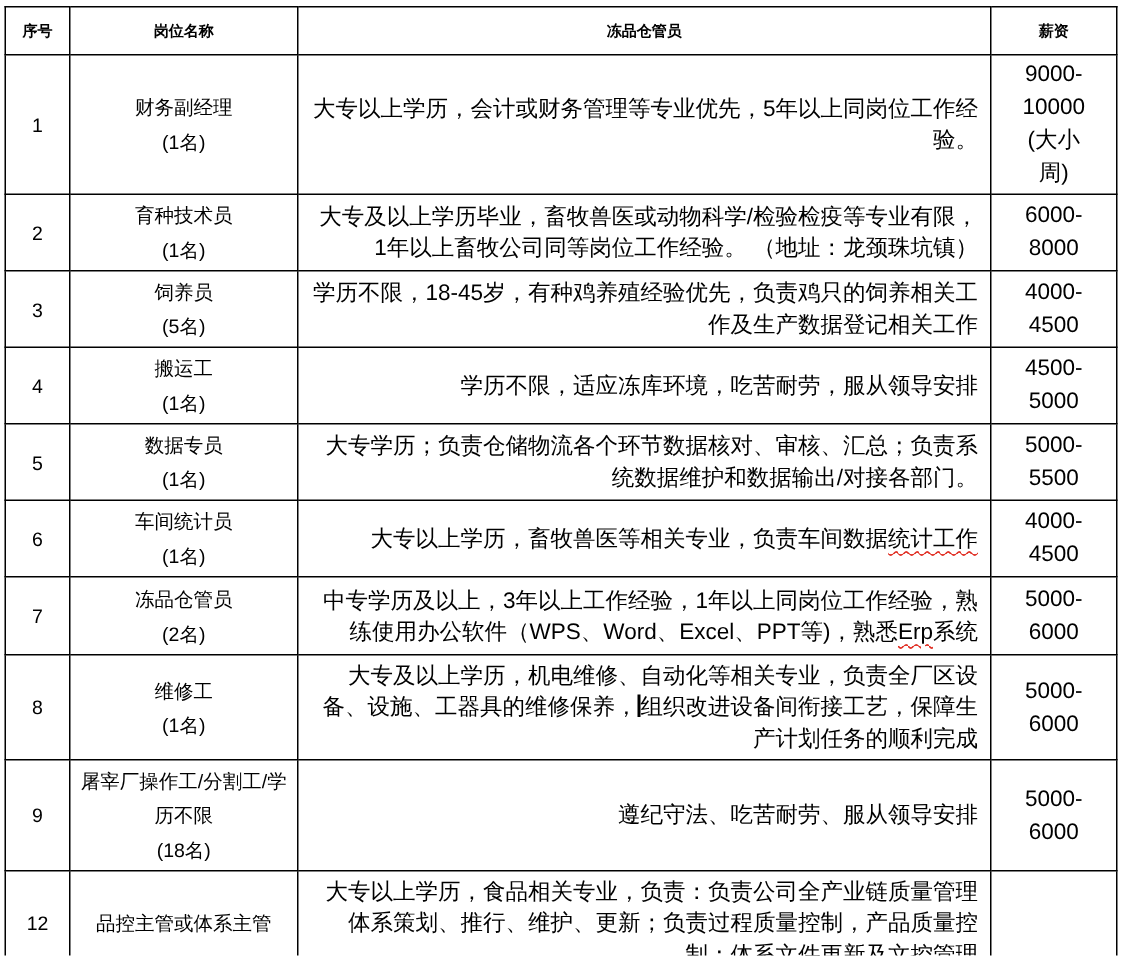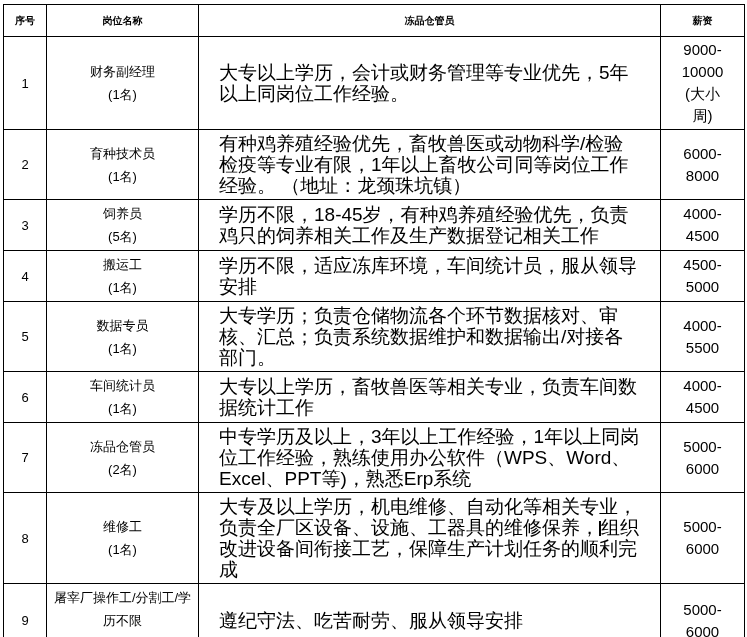--- a/index.html
+++ b/index.html
@@ -21,39 +21,40 @@
   .job-table th {
     font-size:10px;
     font-weight:bold;
     height:31px;
     text-align:center;
     vertical-align:middle;
     padding:0 2px;
   }
   .c-no   { text-align:center; vertical-align:middle; font-size:13px; }
   .c-title{ text-align:center; vertical-align:middle; font-size:13px; padding:2px 6px; }
-  .c-req  { text-align:left;  vertical-align:middle; font-size:19px; padding:3px 20px; line-height:21px; }
+  .c-req  { text-align:right;  vertical-align:middle; font-size:15px; padding:3px 8px; line-height:21px; }
   .c-sal  { text-align:center; vertical-align:middle; font-size:15px; padding:2px 20px; line-height:22px; }
   .title-line { line-height:23px; }
   .count-line { line-height:23px; }
   
   tbody tr:nth-child(1)  { height:52px; }
   tbody tr:nth-child(2)  { height:50px; }
   tbody tr:nth-child(3)  { height:48px; }
   tbody tr:nth-child(4)  { height:46px; }
   tbody tr:nth-child(5)  { height:49px; }
   tbody tr:nth-child(6)  { height:49px; }
   tbody tr:nth-child(7)  { height:52px; }
   tbody tr:nth-child(8)  { height:47px; }
   tbody tr:nth-child(9)  { height:56px; }
   tbody tr:nth-child(10) { height:50px; }
   tbody tr:nth-child(11) { height:48px; }
   tbody tr:nth-child(12) { height:46px; }
   
   .squiggle {
+    text-decoration:underline;
     text-decoration-style:wavy;
     text-decoration-color:#e02b20;
     text-decoration-thickness:1px;
     text-underline-offset:3px;
   }
   
   .caret {
     display:inline-block;
     width:2px; height:15px;
     background:#000000;
@@ -97,21 +98,21 @@
       </td>
     </tr>
 
     <tr>
       <td class="c-no">2</td>
       <td class="c-title">
         <div class="title-line">育种技术员</div>
         <div class="count-line">(1名)</div>
       </td>
       <td class="c-req">
-        <span>有种鸡养殖经验优先，畜牧兽医或动物科学/检验检疫等专业有限，1年以上畜牧公司同等岗位工作经验。 （地址：龙颈珠坑镇）</span>
+        <span>大专及以上学历毕业，畜牧兽医或动物科学/检验检疫等专业有限，1年以上畜牧公司同等岗位工作经验。 （地址：龙颈珠坑镇）</span>
       </td>
       <td class="c-sal">
         <div>6000-8000</div>
       </td>
     </tr>
 
     <tr>
       <td class="c-no">3</td>
       <td class="c-title">
         <div class="title-line">饲养员</div>
@@ -125,38 +126,38 @@
       </td>
     </tr>
 
     <tr>
       <td class="c-no">4</td>
       <td class="c-title">
         <div class="title-line">搬运工</div>
         <div class="count-line">(1名)</div>
       </td>
       <td class="c-req">
-        <span>学历不限，适应冻库环境，车间统计员，服从领导安排</span>
+        <span>学历不限，适应冻库环境，吃苦耐劳，服从领导安排</span>
       </td>
       <td class="c-sal">
         <div>4500-5000</div>
       </td>
     </tr>
 
     <tr>
       <td class="c-no">5</td>
       <td class="c-title">
         <div class="title-line">数据专员</div>
         <div class="count-line">(1名)</div>
       </td>
       <td class="c-req">
         <span>大专学历；负责仓储物流各个环节数据核对、审核、汇总；负责系统数据维护和数据输出/对接各部门。</span>
       </td>
       <td class="c-sal">
-        <div>4000-5500</div>
+        <div>5000-5500</div>
       </td>
     </tr>
 
     <tr>
       <td class="c-no">6</td>
       <td class="c-title">
         <div class="title-line">车间统计员</div>
         <div class="count-line">(1名)</div>
       </td>
       <td class="c-req">

